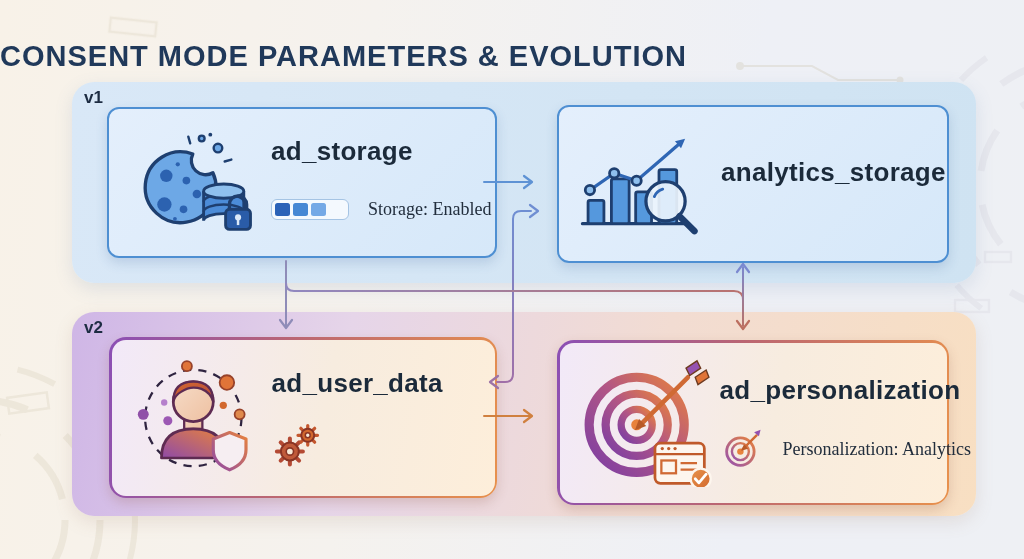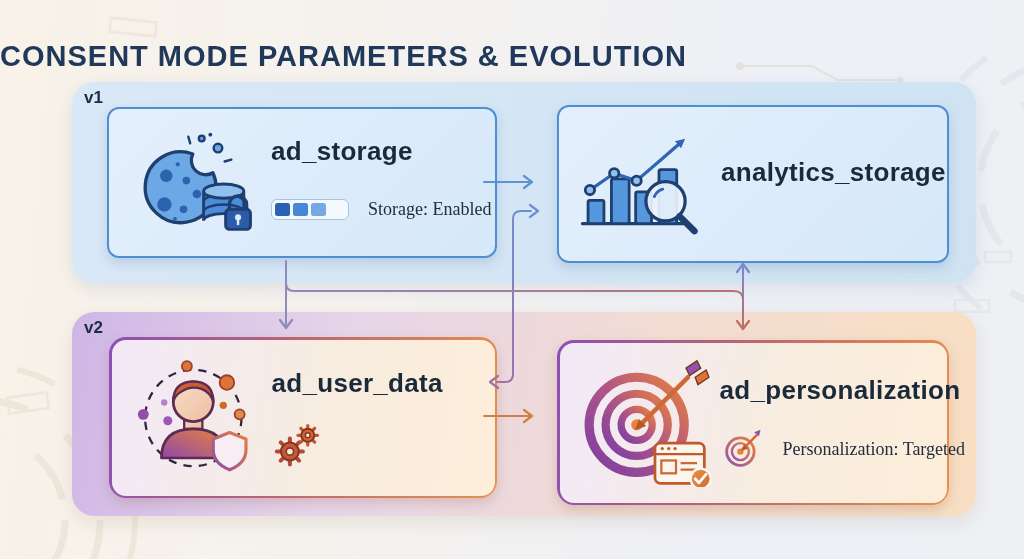--- a/index.html
+++ b/index.html
@@ -254,21 +254,21 @@
                   </linearGradient>
                 </defs>
                 <circle cx="24" cy="28" r="17" fill="none" stroke="url(#gt2)" stroke-width="3.5"></circle>
                 <circle cx="24" cy="28" r="10.5" fill="none" stroke="url(#gt2)" stroke-width="3"></circle>
                 <circle cx="24" cy="28" r="4" fill="#e8823c"></circle>
                 <path d="M44,8 L27,25" stroke="#d06a34" stroke-width="3" stroke-linecap="round"></path>
                 <polygon points="25,27 33.5,24.5 28.5,19" fill="#b85a28"></polygon>
                 <polygon points="41,4 49,1 47,9" fill="#9552b0"></polygon>
               </svg>
             </span>
-            <span class="status-label">Personalization: Targeted</span>
+            <span class="status-label">Personalization: Analytics</span>
           </div>
         </div>
       </div>
     </div>
   </section>
 
   <svg class="connectors" viewBox="0 0 1024 559" width="1024" height="559">
     <defs>
       <linearGradient id="gB" x1="0" y1="211" x2="0" y2="382" gradientUnits="userSpaceOnUse">
         <stop offset="0" stop-color="#6f8ed2"></stop>

